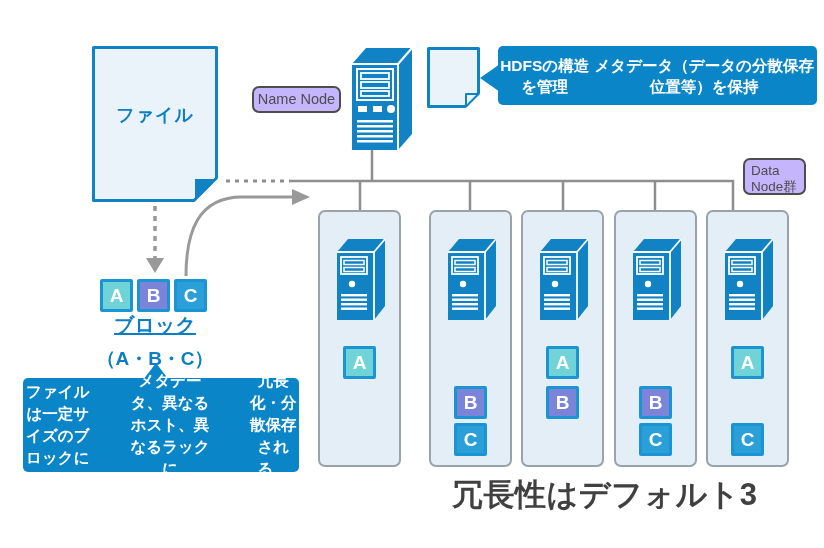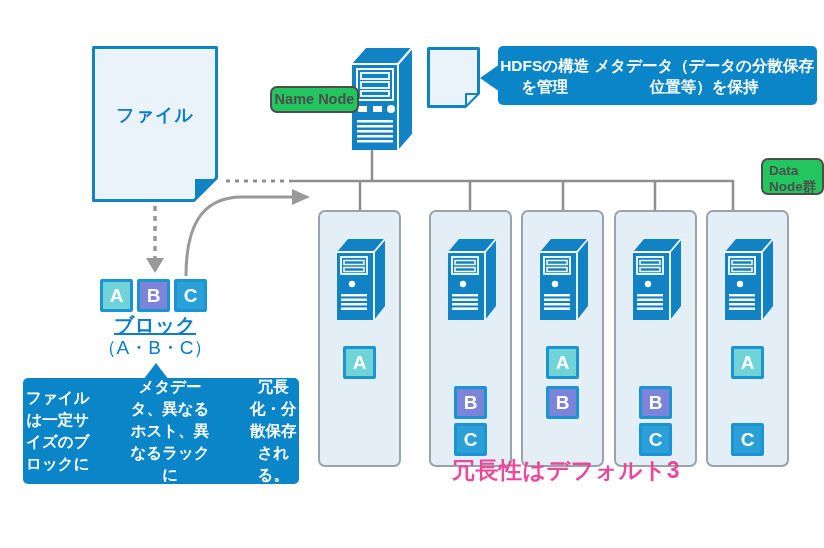--- a/index.html
+++ b/index.html
@@ -13,46 +13,46 @@
     left:92px;top:103px;width:126px;text-align:center;
     color:#0d7ec4;font-size:18px;font-weight:bold;letter-spacing:1px;
   }
   
   .block{
     width:33px;height:33px;box-sizing:border-box;border:3px solid #1b94d4;border-radius:2px;
     color:#fff;font-weight:bold;font-size:19px;line-height:27px;text-align:center;
   }
   #left-blocks{left:100px;top:279px;display:flex;gap:4px;}
   .blocks-caption1{left:92px;top:312px;width:126px;text-align:center;color:#0d7ec4;font-size:20px;font-weight:bold;text-decoration:underline;}
-  .blocks-caption2{left:92px;top:335px;width:126px;text-align:center;color:#0d7ec4;font-size:19px;font-weight:normal;}
+  .blocks-caption2{left:92px;top:346px;width:126px;text-align:center;color:#0d7ec4;font-size:19px;font-weight:bold;}
   
   .callout{
     background:#0a86c8;border-radius:5px;color:#fff;font-weight:bold;
     display:flex;flex-direction:row;justify-content:center;align-items:center;
   }
   #nn-callout{left:498px;top:46px;width:319px;height:59px;font-size:15.5px;line-height:21px;text-align:center;}
-  #blk-callout{left:23px;top:378px;width:276px;height:106px;font-size:15.5px;line-height:22px;text-align:center;gap:34px;}
+  #blk-callout{left:23px;top:378px;width:276px;height:94px;font-size:15.5px;line-height:22px;text-align:center;gap:34px;}
   
   .tag{
-    box-sizing:border-box;border:2.5px solid #4d4d4d;border-radius:7px;background:#22c55e;
-    color:#4d4d4d;font-weight:bold;text-align:center;margin-left:18px;
+    box-sizing:border-box;border:2.5px solid #4d4d4d;border-radius:7px;background:#c4b5fd;
+    color:#4d4d4d;font-weight:normal;text-align:center;
   }
   #nn-tag{left:252px;top:86px;width:89px;height:27px;font-size:14.5px;line-height:23px;}
   #dn-tag{left:743px;top:158px;width:63px;height:37px;font-size:13.5px;line-height:15.5px;text-align:left;padding:3px 0 0 6px;}
   
   #meta-note{left:427px;top:109px;color:#4d4d4d;font-size:14.5px;font-weight:bold;line-height:19px;}
   
   .panel{
     position:absolute;top:210px;width:83px;height:257px;box-sizing:border-box;
     background:#e4eef7;border:2px solid #9aa3aa;border-radius:7px;
   }
   .panel .block{position:absolute;left:23px;}
   .panel svg{position:absolute;left:13px;top:20px;}
   
-  #redundancy{left:452px;top:455px;color:#ec4899;font-size:23px;font-weight:bold;letter-spacing:0.5px;}
+  #redundancy{left:452px;top:474px;color:#404040;font-size:31px;font-weight:bold;letter-spacing:0.5px;}
   svg{display:block;}
 </style>
 </head>
 <body>
 
 <div id="canvas">
 
   <svg class="abs" style="left:0;top:0;" width="824" height="548" viewBox="0 0 824 548">
 
     <path d="M93.5,47.5 H216.5 V178 L194,200.5 H93.5 Z" fill="#eaf3fa" stroke="#1182c4" stroke-width="3" stroke-linejoin="round"></path>

